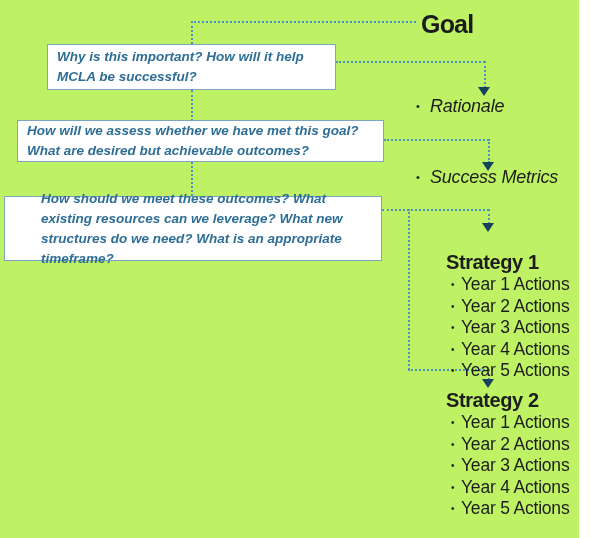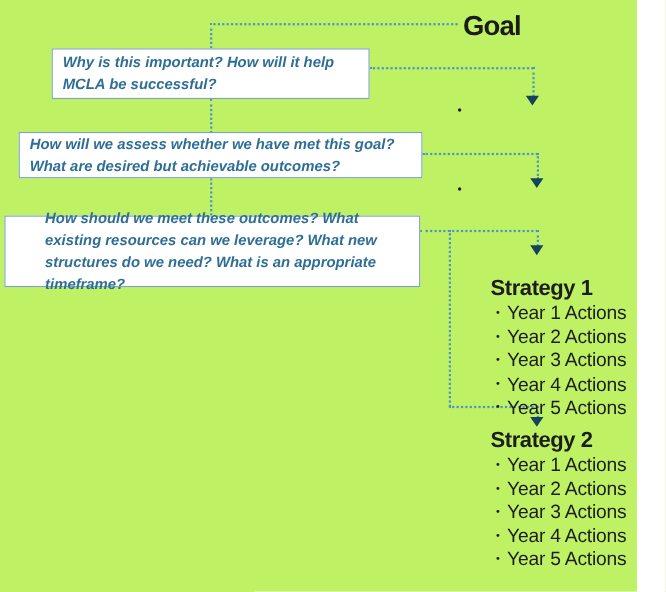--- a/index.html
+++ b/index.html
@@ -72,23 +72,25 @@
   </div>
   <div class="qbox" style="left:47px; top:44px; width:289px; height:46px;">
     <span>Why is this important? How will it help MCLA be successful?</span>
   </div>
   <div class="qbox" style="left:4px; top:196px; width:378px; height:65px;padding-left:36px;">
     <span>How should we meet these outcomes? What existing resources can we leverage? What new structures do we need? What is an appropriate timeframe?</span>
   </div>
 
   <div class="outcome" style="left:414px; top:95px;">
     <span class="odot">•</span>
+    <span class="olabel">Rationale</span>
   </div>
   <div class="outcome" style="left:414px; top:166px;">
     <span class="odot">•</span>
+    <span class="olabel">Success Metrics</span>
   </div>
 
   <div class="strategy" style="left:446px; top:234px;">
     <div class="stitle">Strategy 1</div>
     <div class="srow">
       <span class="sdot">•</span>
       <span>Year 1 Actions</span>
     </div>
     <div class="srow">
       <span class="sdot">•</span>

